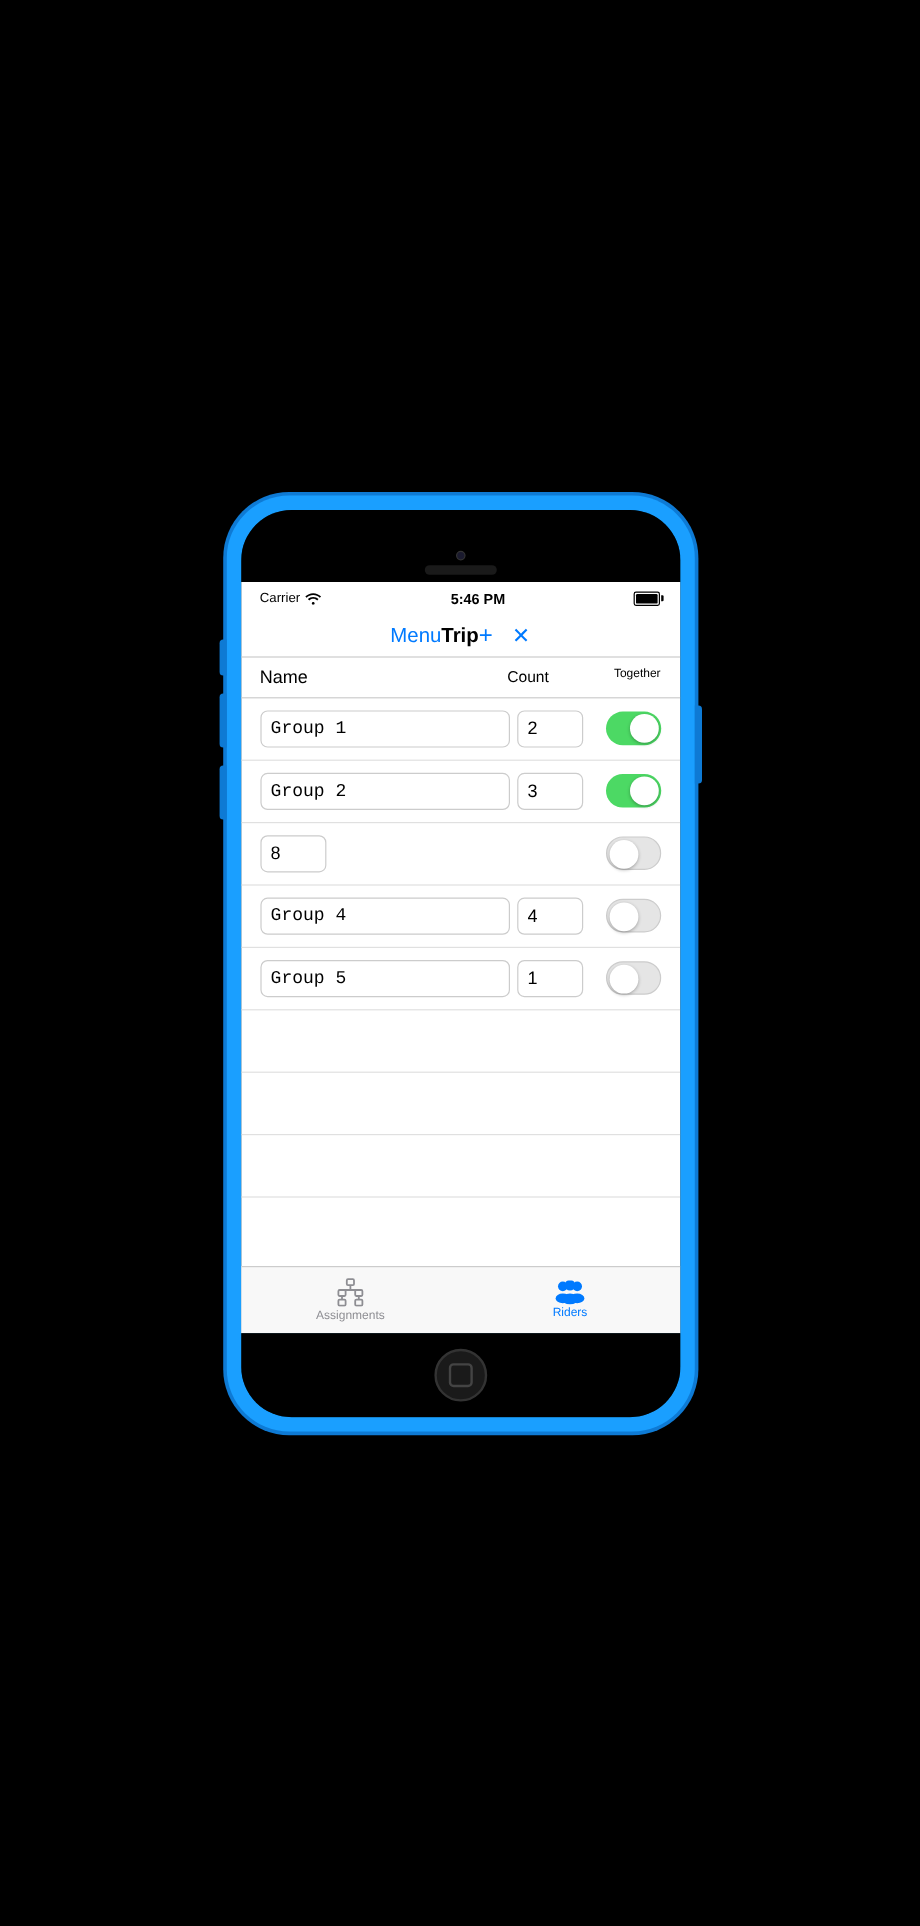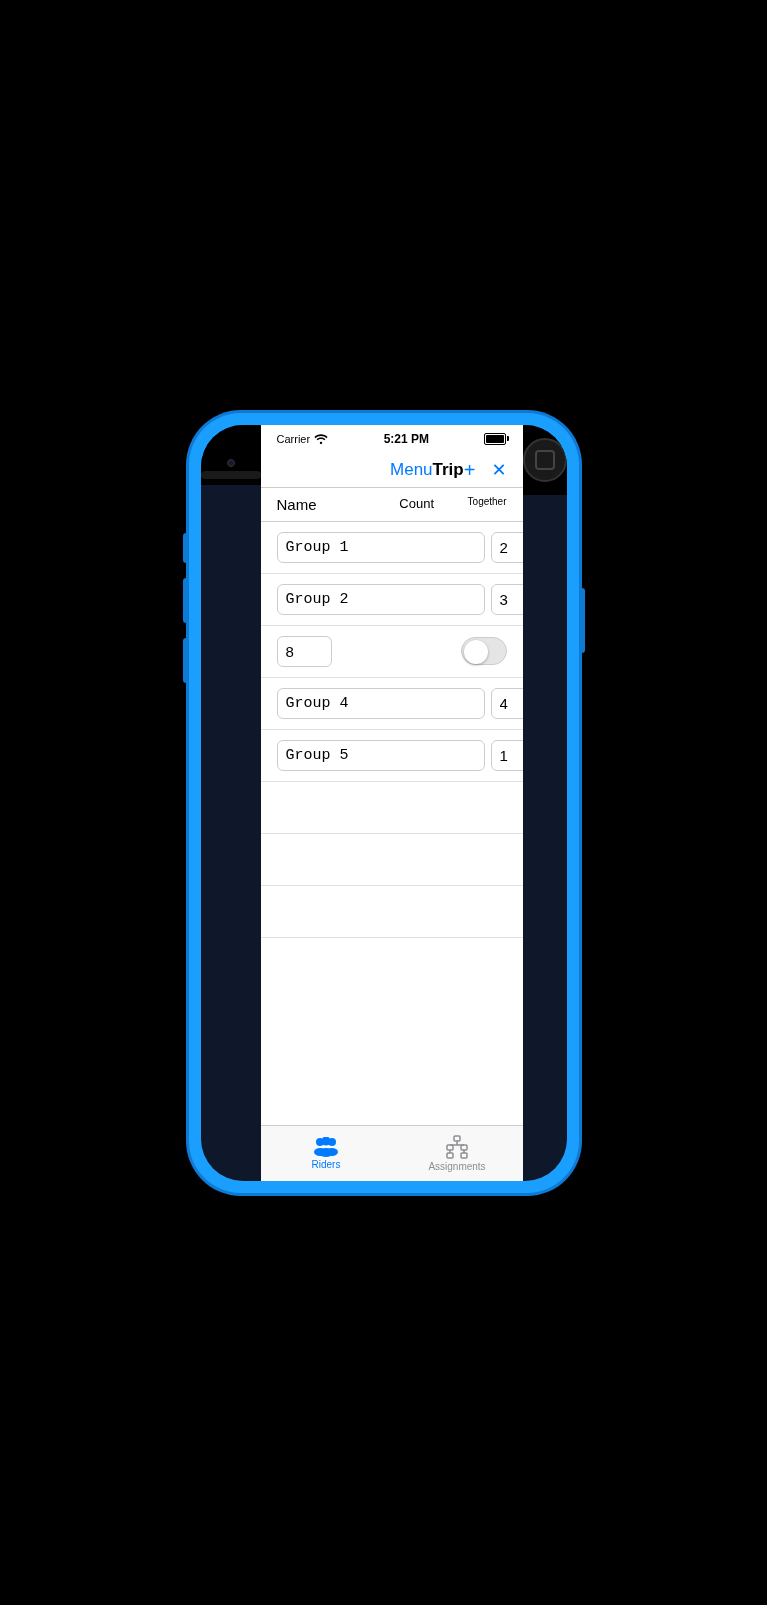--- a/index.html
+++ b/index.html
@@ -18,26 +18,26 @@
       background: #1a9fff;
       border-radius: 52px;
       padding: 12px;
       position: relative;
       box-shadow: 0 0 0 3px #0e7ad4, 0 10px 40px rgba(0,0,0,0.8);
     }
 
     .phone-inner {
       width: 100%;
       height: 100%;
-      background: #0f172a;
+      background: #0c4a6e;
       border-radius: 42px;
       overflow: hidden;
       position: relative;
       display: flex;
-      flex-direction: row;
+      flex-direction: column;
     }
 
     
     .top-bezel {
       background: #000;
       height: 60px;
       display: flex;
       flex-direction: column;
       align-items: center;
       justify-content: flex-end;
@@ -121,21 +121,21 @@
     .battery-fill {
       background: #000;
       width: 100%;
       height: 100%;
       border-radius: 1px;
     }
 
     
     .nav-bar {
       display: flex;
-      justify-content: flex-end;
+      justify-content: center;
       align-items: center;
       padding: 6px 16px;
       border-bottom: 1px solid #ccc;
       flex-shrink: 0;
     }
     .nav-menu {
       font-size: 17px;
       color: #007AFF;
       font-weight: 400;
     }
@@ -162,21 +162,21 @@
     }
 
     
     .table-header {
       display: flex;
       padding: 8px 16px;
       border-bottom: 1px solid #ccc;
       flex-shrink: 0;
     }
     .col-name { flex: 2; font-size: 15px; color: #000; text-align: left; }
-    .col-count { flex: 1; font-size: 13px; color: #000; text-align: center; padding-left: 8px; }
+    .col-count { flex: 1; font-size: 13px; color: #000; text-align: right; padding-left: 8px; }
     .col-together { flex: 1.2; font-size: 10px; color: #000; text-align: right; }
 
     
     .table-content {
       flex: 1;
       overflow-y: auto;
       display: flex;
       flex-direction: column;
     }
 
@@ -363,21 +363,21 @@
 
       <div class="status-bar">
         <div class="status-carrier">
           <span>Carrier</span>
           <svg class="wifi-icon" viewBox="0 0 18 12" fill="none" xmlns="http://www.w3.org/2000/svg">
             <path d="M9 9.5C9.83 9.5 10.5 10.17 10.5 11C10.5 11.83 9.83 12.5 9 12.5C8.17 12.5 7.5 11.83 7.5 11C7.5 10.17 8.17 9.5 9 9.5Z" fill="#000"></path>
             <path d="M9 6C10.66 6 12.16 6.66 13.27 7.73L14.69 6.31C13.2 4.86 11.2 4 9 4C6.8 4 4.8 4.86 3.31 6.31L4.73 7.73C5.84 6.66 7.34 6 9 6Z" fill="#000"></path>
             <path d="M9 2C11.76 2 14.24 3.11 16.03 4.97L17.45 3.55C15.28 1.36 12.3 0 9 0C5.7 0 2.72 1.36 0.55 3.55L1.97 4.97C3.76 3.11 6.24 2 9 2Z" fill="#000"></path>
           </svg>
         </div>
-        <div class="status-time">5:21 PM</div>
+        <div class="status-time">5:46 PM</div>
         <div class="battery">
           <div class="battery-body">
             <div class="battery-fill"></div>
           </div>
         </div>
       </div>
 
       <div class="nav-bar">
         <div class="nav-menu">Menu</div>
         <div class="nav-title">Trip</div>
@@ -439,45 +439,45 @@
               </div>
             </div>
           </div>
           <div class="empty-row"></div>
           <div class="empty-row"></div>
           <div class="empty-row"></div>
           <div style="flex: 1 1 0%;"></div>
         </div>
 
       <div class="tab-bar">
-        <div class="tab-item">
-          <svg width="28" height="20" viewBox="0 0 28 20" fill="none">
-            <circle cx="8" cy="5" r="4" fill="#007AFF"></circle>
-            <circle cx="20" cy="5" r="4" fill="#007AFF"></circle>
-            <circle cx="14" cy="4" r="4.5" fill="#007AFF"></circle>
-            <ellipse cx="8" cy="15" rx="6" ry="4" fill="#007AFF"></ellipse>
-            <ellipse cx="20" cy="15" rx="6" ry="4" fill="#007AFF"></ellipse>
-            <ellipse cx="14" cy="15.5" rx="7" ry="4.5" fill="#007AFF"></ellipse>
-          </svg>
-          <span class="tab-label active">Riders</span>
-        </div>
         <div class="tab-item">
           <svg width="28" height="24" viewBox="0 0 28 24" fill="none">
             <rect x="11" y="1" width="6" height="5" rx="1" stroke="#8e8e93" stroke-width="1.5"></rect>
             <rect x="4" y="10" width="6" height="5" rx="1" stroke="#8e8e93" stroke-width="1.5"></rect>
             <rect x="18" y="10" width="6" height="5" rx="1" stroke="#8e8e93" stroke-width="1.5"></rect>
             <rect x="4" y="18" width="6" height="5" rx="1" stroke="#8e8e93" stroke-width="1.5"></rect>
             <rect x="18" y="18" width="6" height="5" rx="1" stroke="#8e8e93" stroke-width="1.5"></rect>
             <line x1="14" y1="6" x2="14" y2="10" stroke="#8e8e93" stroke-width="1.5"></line>
             <line x1="7" y1="15" x2="7" y2="18" stroke="#8e8e93" stroke-width="1.5"></line>
             <line x1="21" y1="15" x2="21" y2="18" stroke="#8e8e93" stroke-width="1.5"></line>
             <line x1="7" y1="10" x2="21" y2="10" stroke="#8e8e93" stroke-width="1.5"></line>
           </svg>
           <span class="tab-label inactive">Assignments</span>
         </div>
+        <div class="tab-item">
+          <svg width="28" height="20" viewBox="0 0 28 20" fill="none">
+            <circle cx="8" cy="5" r="4" fill="#007AFF"></circle>
+            <circle cx="20" cy="5" r="4" fill="#007AFF"></circle>
+            <circle cx="14" cy="4" r="4.5" fill="#007AFF"></circle>
+            <ellipse cx="8" cy="15" rx="6" ry="4" fill="#007AFF"></ellipse>
+            <ellipse cx="20" cy="15" rx="6" ry="4" fill="#007AFF"></ellipse>
+            <ellipse cx="14" cy="15.5" rx="7" ry="4.5" fill="#007AFF"></ellipse>
+          </svg>
+          <span class="tab-label active">Riders</span>
+        </div>
       </div>
 
     </div>
 
     <div class="bottom-bezel">
       <div class="home-button">
         <div class="home-button-inner"></div>
       </div>
     </div>
   </div>

